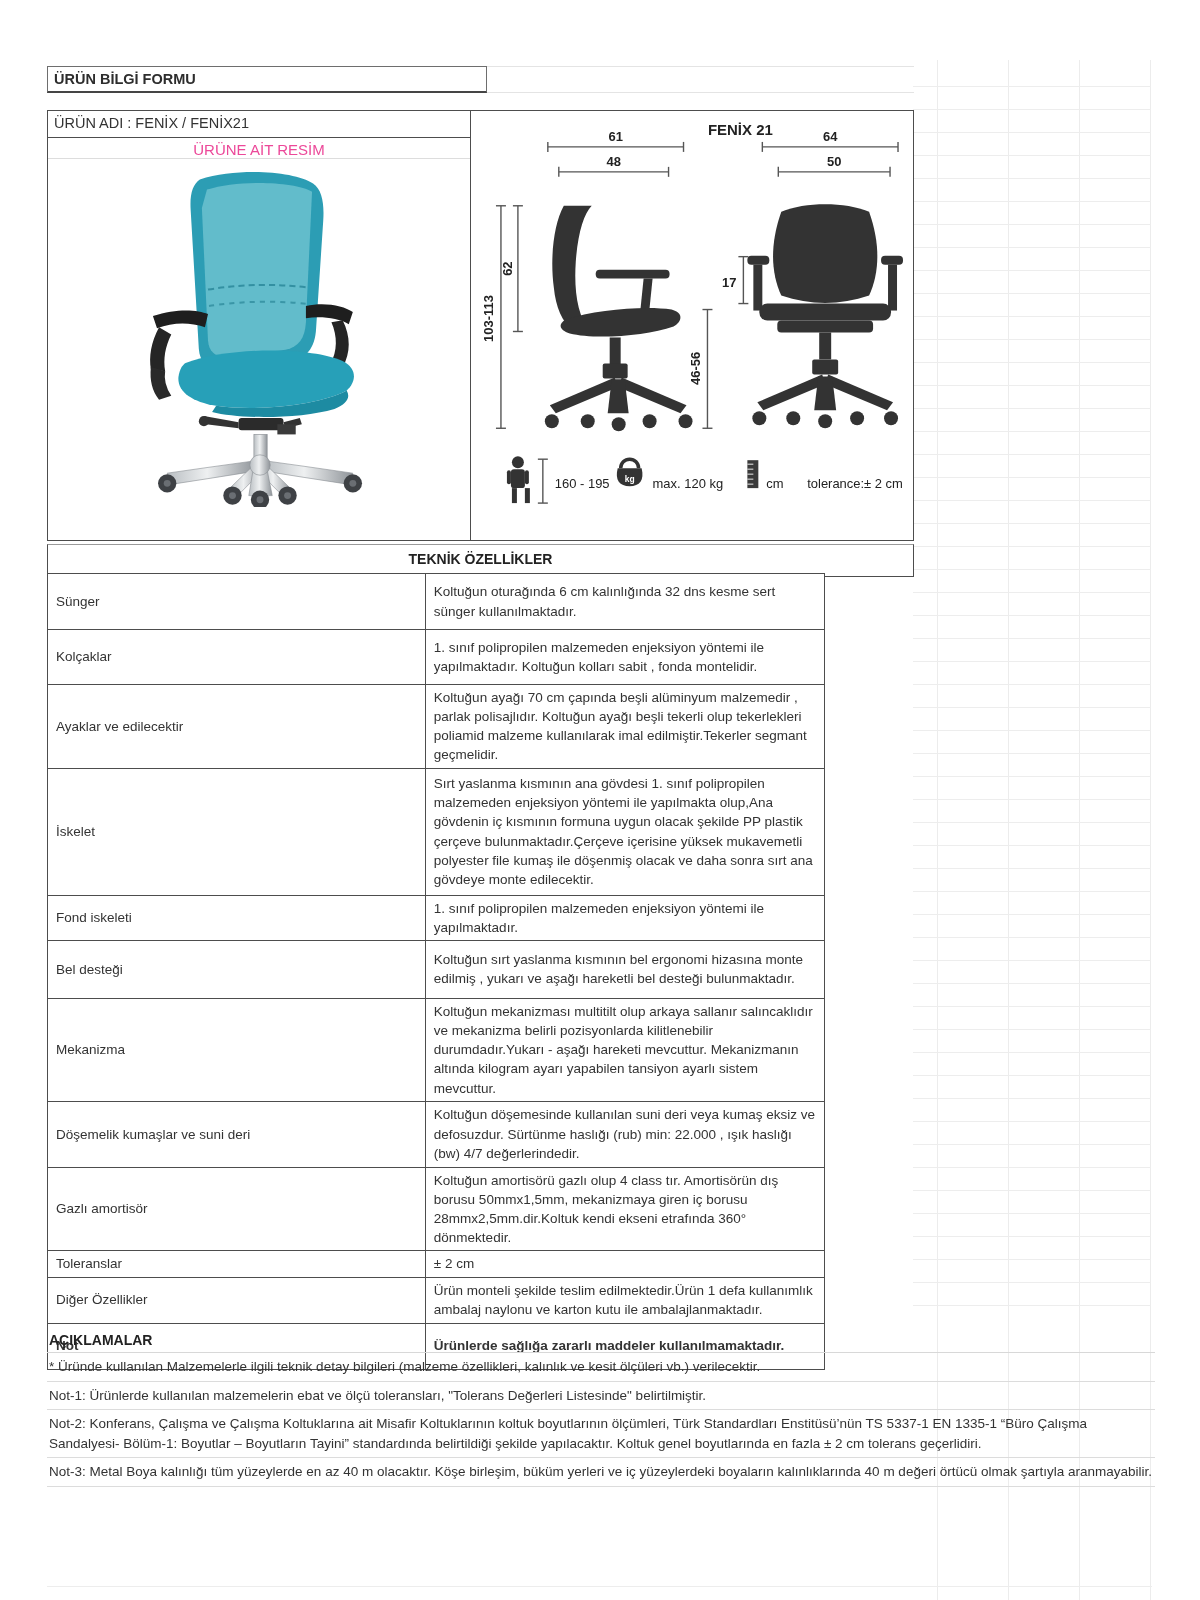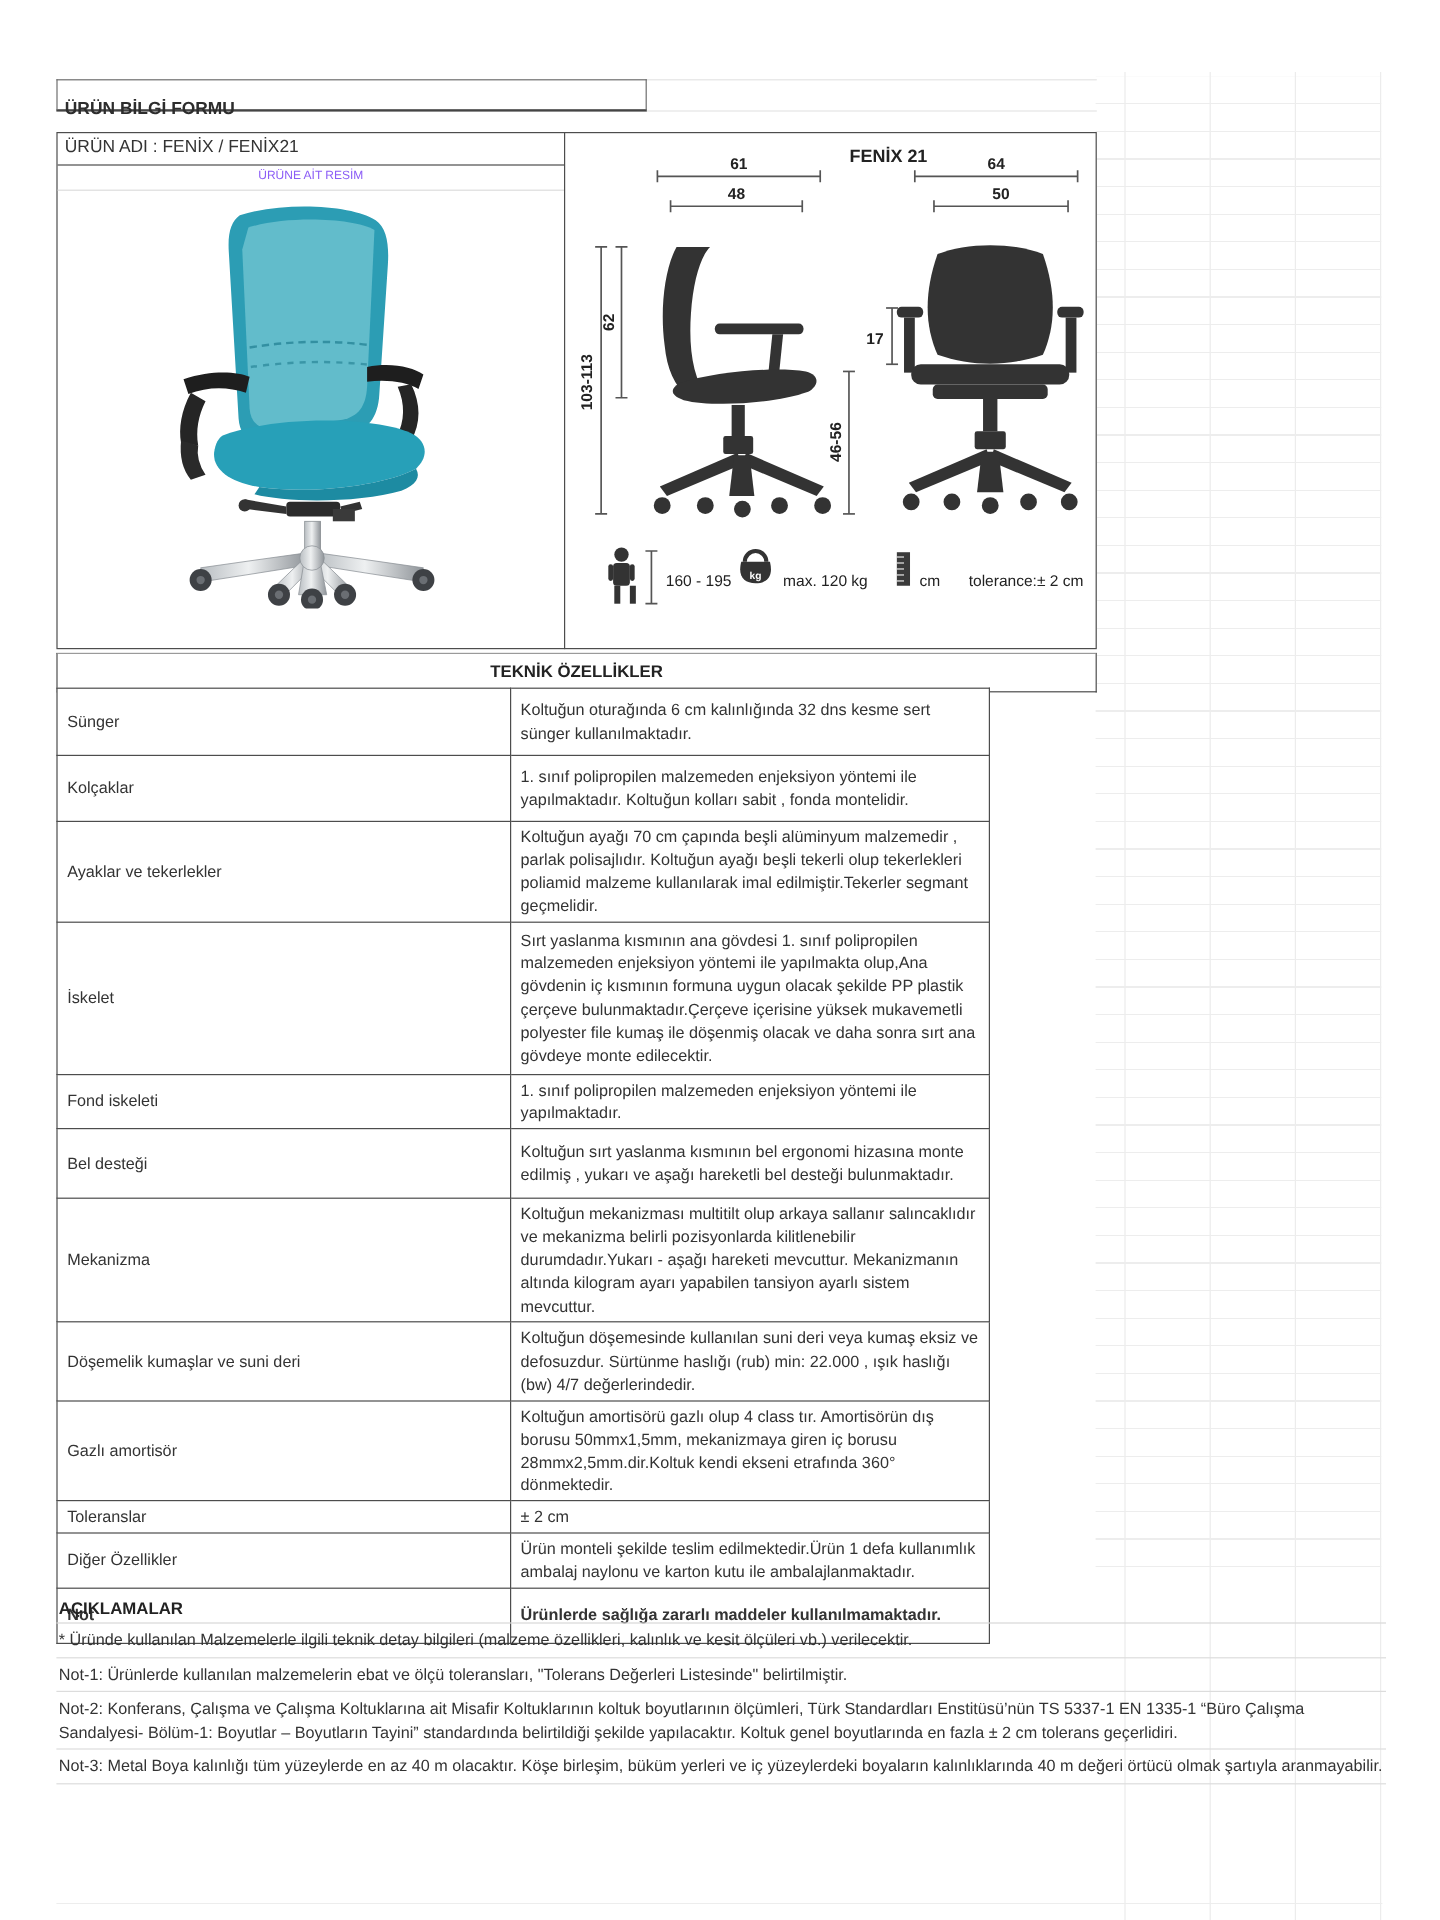--- a/index.html
+++ b/index.html
@@ -7,25 +7,25 @@
         font-family:"Liberation Sans",sans-serif;color:#3a3a3a;overflow:hidden;}
   
   .vgrid{position:absolute;top:60px;bottom:0;width:1px;background:#ececec;z-index:0;}
   .hstrip{position:absolute;left:913px;width:238px;top:64px;height:1254px;z-index:0;
           background:repeating-linear-gradient(to bottom,transparent 0,transparent 22px,#ededed 22px,#ededed 23px);}
   .hstrip2{position:absolute;left:47px;width:1105px;top:1562px;height:38px;z-index:0;
           background:repeating-linear-gradient(to bottom,transparent 0,transparent 24px,#ededed 24px,#ededed 25px);}
   .hline{position:absolute;height:1px;background:#e4e4e4;z-index:0;}
 
   .cellbox{position:absolute;background:#fff;z-index:1;box-sizing:border-box;}
-  .title-cell{left:47px;top:66px;width:492px;height:27px;border:1px solid #6e6e6e;border-bottom:2px solid #454545;
-              font-size:14.5px;font-weight:bold;color:#2d2d2d;padding:16px 6px 0 6px;}
+  .title-cell{left:47px;top:66px;width:440px;height:27px;border:1px solid #6e6e6e;border-bottom:2px solid #454545;
+              font-size:14.5px;font-weight:bold;color:#2d2d2d;padding:4px 6px 0 6px;}
   .left-panel{left:47px;top:110px;width:424px;height:431px;border:1px solid #4d4d4d;}
   .row-line{border-bottom:1px solid #4d4d4d;font-size:14.5px;padding:4px 6px 2px 6px;box-sizing:border-box;height:27px;color:#333;}
-  .resim-row{font-size:10px;text-align:center;height:21px;padding-top:3px;border-bottom:1px solid #ddd;box-sizing:border-box;color:#8b5cf6;}
+  .resim-row{font-size:15px;text-align:center;height:21px;padding-top:3px;border-bottom:1px solid #ddd;box-sizing:border-box;color:#ec4899;}
   .photo-wrap{position:relative;height:355px;}
   .photo-wrap svg{position:absolute;left:58px;top:8px;}
 
   .drawing-box{left:470px;top:110px;width:444px;height:431px;border:1px solid #4d4d4d;}
 
   .teknik-header{left:47px;top:544px;width:867px;height:33px;border:1px solid #4d4d4d;border-top:1px solid #9a9a9a;
                  text-align:center;font-weight:bold;font-size:14px;color:#222;line-height:29px;}
 
   table.spec{position:absolute;left:47px;top:573px;width:778px;border-collapse:collapse;z-index:1;background:#fff;}
   table.spec td{border:1px solid #4d4d4d;font-size:13.5px;line-height:1.42;vertical-align:middle;color:#333;
@@ -241,21 +241,21 @@
     <tbody>
         <tr style="height: 56px;">
           <td class="lbl">Sünger</td>
           <td class="val">Koltuğun oturağında 6 cm  kalınlığında 32 dns kesme sert sünger kullanılmaktadır.</td>
         </tr>
         <tr style="height: 55px;">
           <td class="lbl">Kolçaklar</td>
           <td class="val">1. sınıf polipropilen malzemeden enjeksiyon yöntemi ile yapılmaktadır. Koltuğun kolları sabit , fonda montelidir.</td>
         </tr>
         <tr style="height: 69px;">
-          <td class="lbl">Ayaklar ve tekerlekler</td>
+          <td class="lbl">Ayaklar ve edilecektir</td>
           <td class="val">Koltuğun ayağı  70 cm çapında beşli alüminyum malzemedir , parlak polisajlıdır. Koltuğun ayağı beşli tekerli olup tekerlekleri poliamid malzeme kullanılarak imal edilmiştir.Tekerler  segmant geçmelidir.</td>
         </tr>
         <tr style="height: 127px;">
           <td class="lbl">İskelet</td>
           <td class="val">Sırt yaslanma kısmının ana gövdesi  1. sınıf polipropilen malzemeden enjeksiyon yöntemi ile yapılmakta olup,Ana gövdenin iç kısmının formuna uygun olacak şekilde PP plastik çerçeve bulunmaktadır.Çerçeve içerisine yüksek mukavemetli polyester file kumaş ile döşenmiş olacak ve daha sonra sırt ana gövdeye monte edilecektir.</td>
         </tr>
         <tr style="height: 41px;">
           <td class="lbl">Fond iskeleti</td>
           <td class="val">1. sınıf polipropilen malzemeden enjeksiyon yöntemi ile yapılmaktadır.</td>
         </tr>

